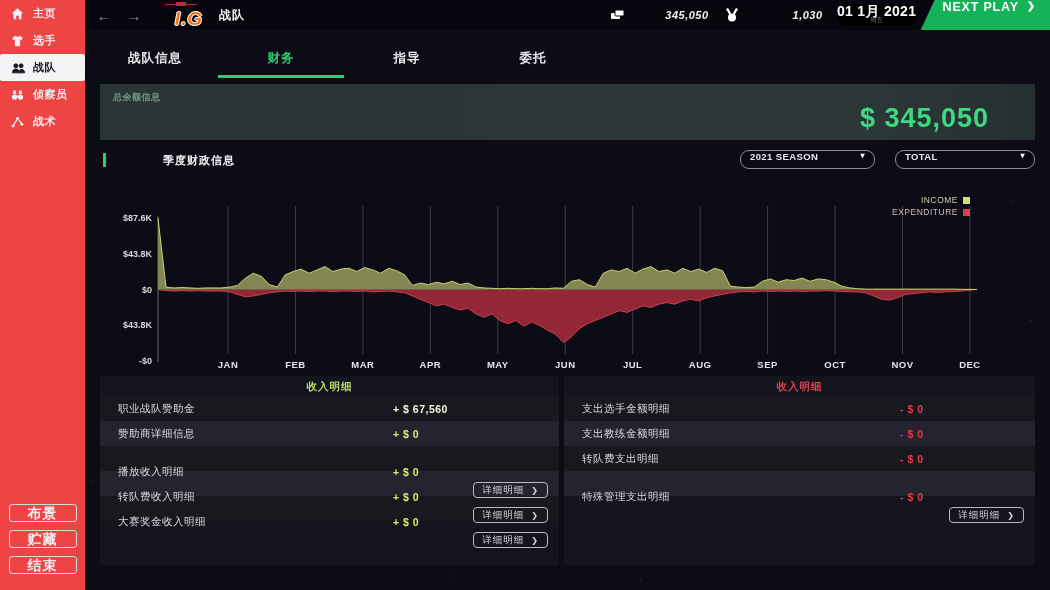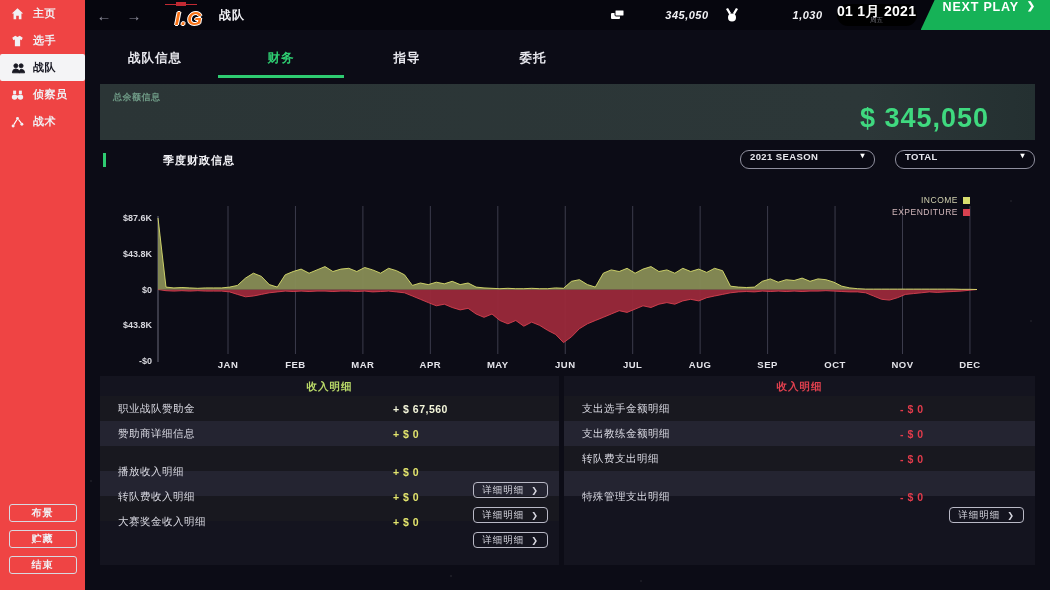--- a/index.html
+++ b/index.html
@@ -42,21 +42,21 @@
   
   .sidebar { position:absolute; left:0; top:0; width:85px; height:590px; background:#ef4444; }
   .side-item { display:flex; align-items:center; height:27px; padding-left:10px; cursor:pointer; color:#f0f0f4; }
   .side-item .si-icon { width:17px; height:16px; display:inline-flex; align-items:center; }
   .side-item .si-label { font-size:11px; font-weight:bold; margin-left:6px; letter-spacing:.5px; }
   .side-item.active { background:#f4f4f6; color:#181822; border-radius:2px; }
   .side-item.active svg * { fill:#181822; stroke:#181822; }
   .side-item svg * { fill:#f0f0f4; }
   .side-bottom { position:absolute; left:0; bottom:8px; width:85px; }
   .side-btn { display:block; width:68px; height:18px; margin:0 auto 8px auto; background:transparent;
-    border:1px solid #d8d8e0; border-radius:3px; color:#f0f0f4; font-family:Liberation Mono, monospace; font-size:10px;
+    border:1px solid #d8d8e0; border-radius:3px; color:#f0f0f4; font-family:Liberation Mono, monospace; font-size:14px;
     font-weight:bold; letter-spacing:1px; cursor:pointer; }
 
   
   .tabs { position:absolute; left:92px; top:40px; display:flex; }
   .tab { width:126px; text-align:center; padding:10px 0 8px 0; font-size:12.5px; font-weight:bold;
     color:#e8e8ee; letter-spacing:1px; cursor:pointer; border-bottom:3px solid transparent; }
   .tab.active { color:#2ecc71; border-bottom-color:#2ecc71; }
 
   
   .balance-banner { position:absolute; left:100px; top:84px; width:935px; height:56px;

